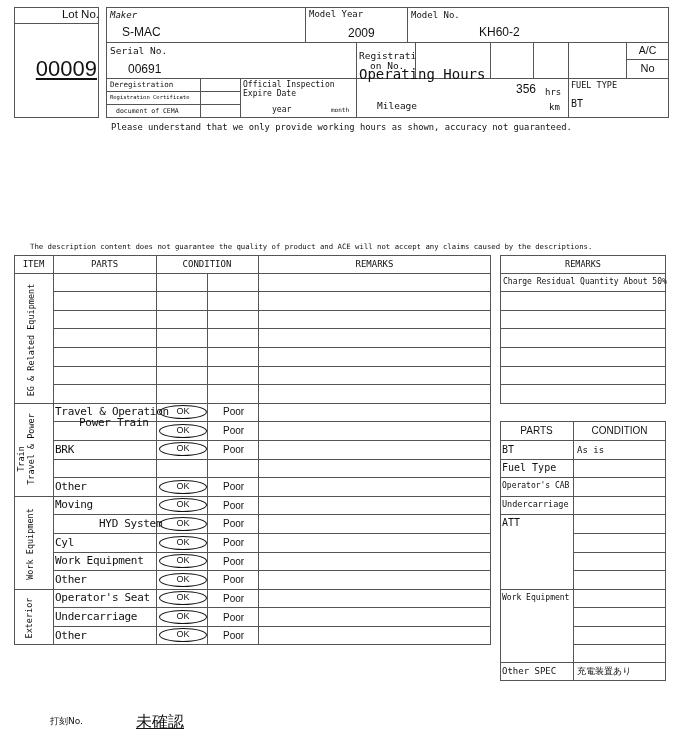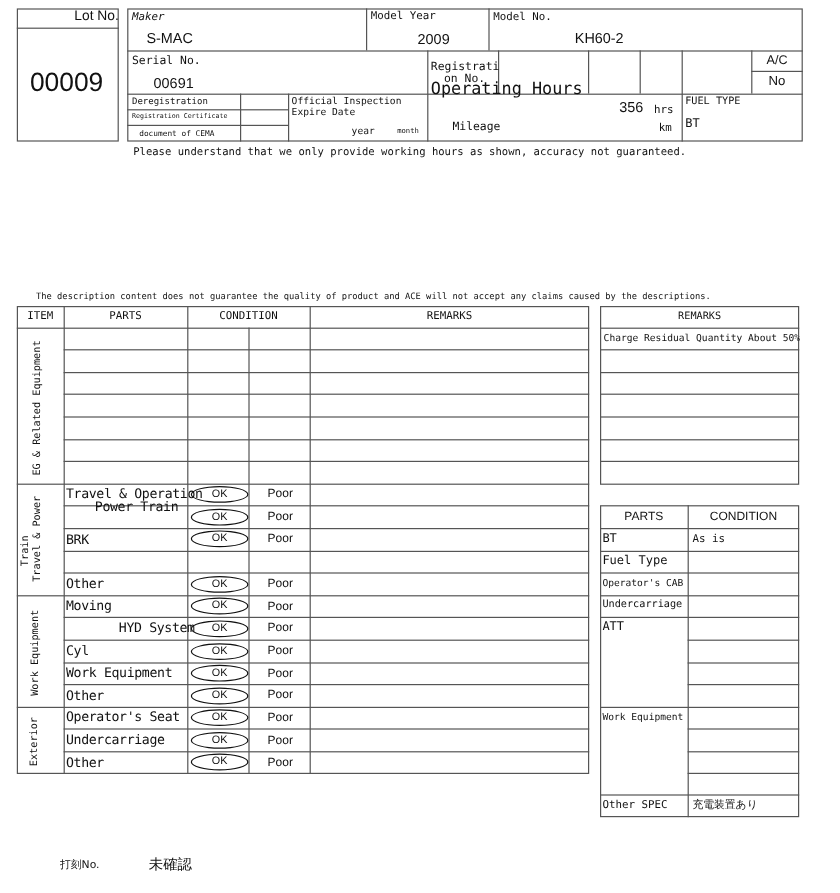--- a/index.html
+++ b/index.html
@@ -19,21 +19,21 @@
   .vert { position: absolute; transform: rotate(-90deg); transform-origin: center; white-space: nowrap;
           font-size: 8.5px; text-align: center; line-height: 1.05; }
   .cell-text { font-size: 11px; font-family: "DejaVu Sans Mono", monospace; letter-spacing: -0.3px; }
 </style>
 </head>
 <body>
 
 <div class="bx" style="left:14px;top:7px;width:85px;height:111px;"></div>
 <div class="hl" style="left:14px;top:23px;width:85px;"></div>
 <div class="t" style="left:14px;top:9px;width:85px;text-align:right;font-size:11.5px;font-family:'Liberation Sans',sans-serif;">Lot No.</div>
-<div class="t big" style="left:14px;top:58px;width:83px;text-align:center;">00009</div>
+<div class="t big" style="left:14px;top:58px;width:83px;text-align:right;text-decoration:underline;">00009</div>
 
 <div class="bx" style="left:106px;top:7px;width:563px;height:111px;"></div>
 
 <div class="hl" style="left:106px;top:42px;width:563px;"></div>
 <div class="hl" style="left:106px;top:78px;width:563px;"></div>
 <div class="hl" style="left:626px;top:59px;width:43px;"></div>
 <div class="hl" style="left:106px;top:91px;width:134px;"></div>
 <div class="hl" style="left:106px;top:104px;width:134px;"></div>
 
 <div class="vl" style="left:305px;top:7px;height:35px;"></div>
@@ -61,21 +61,21 @@
 <div class="t" style="left:359px;top:51px;font-size:9.5px;">Registrati</div>
 <div class="t" style="left:370px;top:61px;font-size:9.5px;">on No.</div>
 <div class="t" style="left:626px;top:45px;width:43px;text-align:center;font-size:10.5px;font-family:'Liberation Sans',sans-serif;">A/C</div>
 <div class="t" style="left:626px;top:63px;width:43px;text-align:center;font-size:11px;font-family:'Liberation Sans',sans-serif;">No</div>
 
 <div class="t" style="left:110px;top:81px;font-size:7.5px;">Deregistration</div>
 <div class="t sm" style="left:110px;top:95px;font-size:5.5px;">Registration Certificate</div>
 <div class="t sm" style="left:116px;top:108px;font-size:6.5px;">document of CEMA</div>
 <div class="t" style="left:243px;top:81px;font-size:8px;">Official Inspection</div>
 <div class="t" style="left:243px;top:90px;font-size:8px;">Expire Date</div>
-<div class="t" style="left:293px;top:106px;font-size:8px;">year</div>
+<div class="t" style="left:272px;top:106px;font-size:8px;">year</div>
 <div class="t" style="left:331px;top:107px;font-size:6px;">month</div>
 
 <div class="t" style="left:359px;top:67px;font-size:14px;">Operating Hours</div>
 <div class="t val" style="left:516px;top:83px;">356</div>
 <div class="t" style="left:545px;top:88px;font-size:9px;">hrs</div>
 <div class="t" style="left:359px;top:101px;font-size:9.5px;padding-left:18px;">Mileage</div>
 <div class="t" style="left:549px;top:103px;font-size:9px;">km</div>
 <div class="t" style="left:571px;top:81px;font-size:8.5px;">FUEL TYPE</div>
 <div class="t" style="left:571px;top:99px;font-size:10px;">BT</div>
 
@@ -208,13 +208,13 @@
 <div class="t" style="left:577px;top:446px;font-size:9px;">As is</div>
 <div class="t" style="left:502px;top:463px;font-size:10px;">Fuel Type</div>
 <div class="t" style="left:502px;top:482px;font-size:8px;">Operator's CAB</div>
 <div class="t" style="left:502px;top:500px;font-size:8.5px;">Undercarriage</div>
 <div class="t" style="left:502px;top:518px;font-size:10px;">ATT</div>
 <div class="t" style="left:502px;top:594px;font-size:8px;">Work Equipment</div>
 <div class="t" style="left:502px;top:667px;font-size:9px;">Other SPEC</div>
 <div class="t" style="left:577px;top:667px;font-size:9px;font-family:'DejaVu Sans',sans-serif;">充電装置あり</div>
 
 <div class="t" style="left:50px;top:717px;font-size:9px;font-family:'DejaVu Sans',sans-serif;">打刻No.</div>
-<div class="t" style="left:124px;top:714px;font-size:12px;font-family:'DejaVu Sans',sans-serif;">未確認</div>
+<div class="t" style="left:136px;top:714px;font-size:16px;font-family:'DejaVu Sans',sans-serif;text-decoration:underline;">未確認</div>
 
 </body></html>

